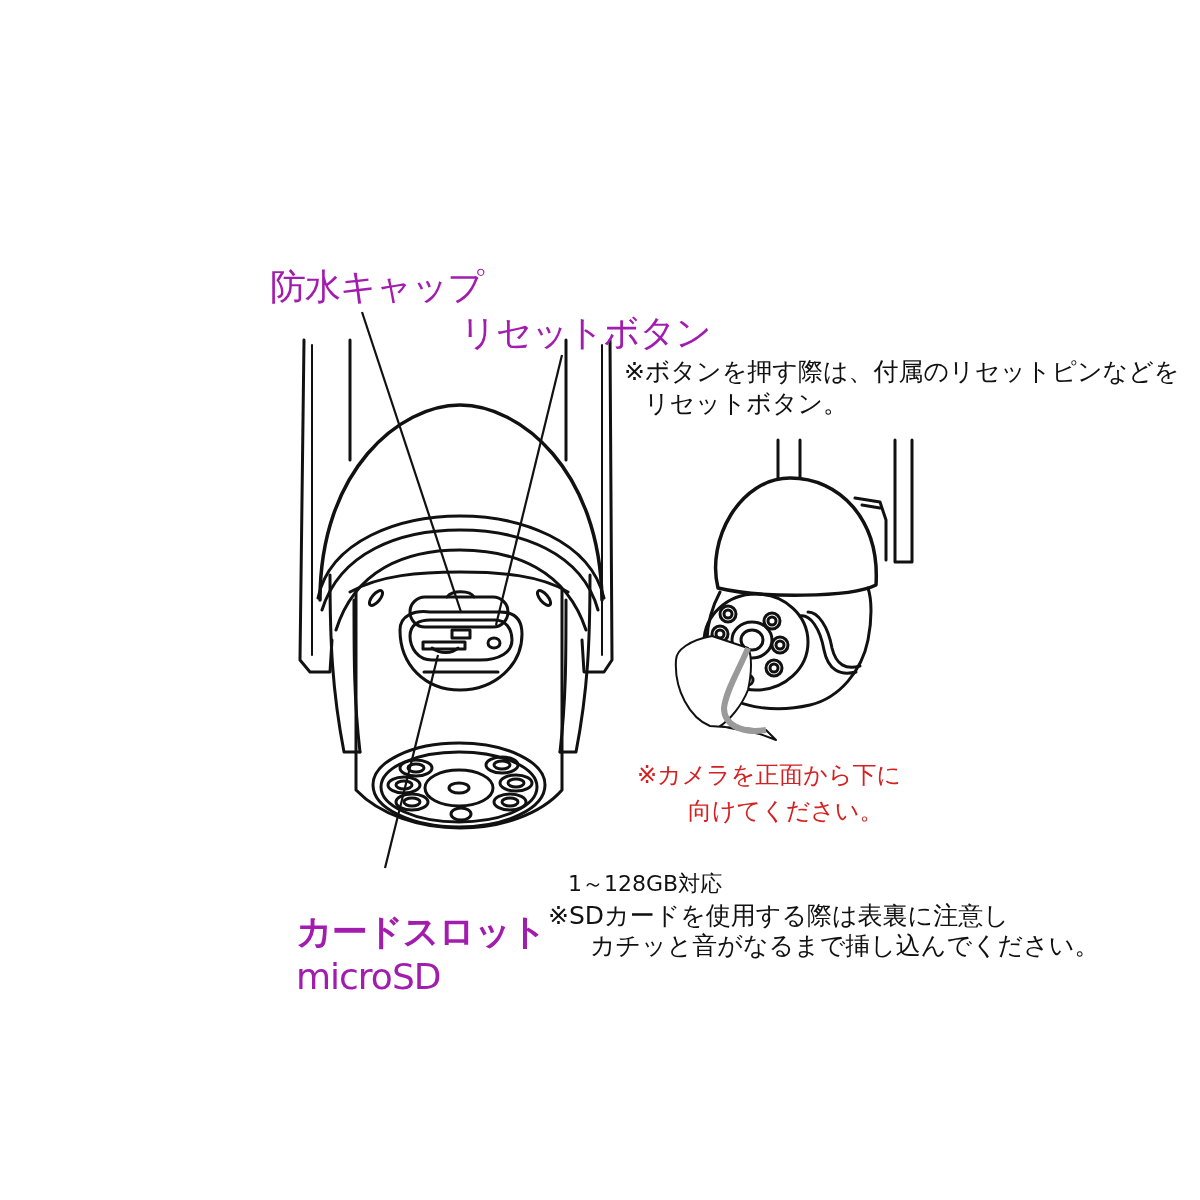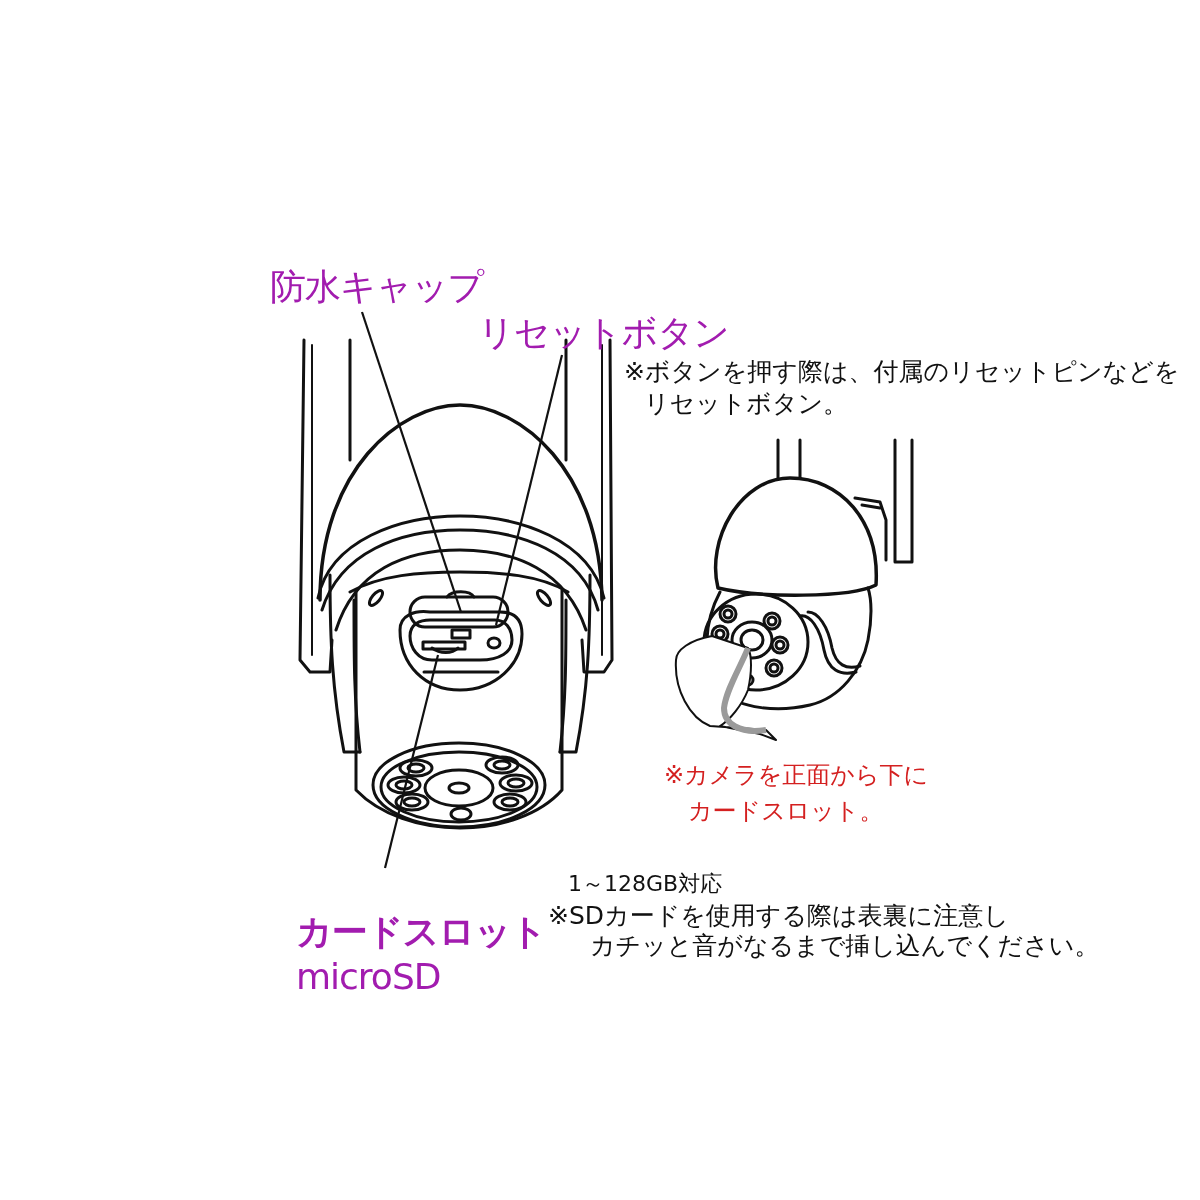--- a/index.html
+++ b/index.html
@@ -116,26 +116,26 @@
     <circle cx="748" cy="680" r="5"></circle>
   </g>
 
   <g stroke="#111" stroke-width="2" stroke-linejoin="round">
     <path d="M712 636 C690 640 676 650 676 660 C674 690 690 718 710 726 L766 730 L776 740 L760 734 L720 726 C730 720 742 705 748 690 C752 672 752 655 748 648 Z" fill="#ffffff"></path>
     <path d="M748 648 C740 668 726 690 724 708 C724 724 740 734 766 730" fill="none" stroke="#9a9a9a" stroke-width="6"></path>
   </g>
 </svg>
 
 <div class="abs lbl-big" style="left:270px; top:267px;">防水キャップ</div>
-<div class="abs lbl-big" style="left:478px; top:313px;">リセットボタン</div>
+<div class="abs lbl-big" style="left:460px; top:313px;">リセットボタン</div>
 
 <div class="abs note" style="left:624px; top:358px;">※ボタンを押す際は、付属のリセットピンなどを</div>
 <div class="abs note" style="left:644px; top:390px;">リセットボタン。</div>
 
-<div class="abs note-red" style="left:664px; top:757px;text-align:center;">※カメラを正面から下に</div>
-<div class="abs note-red" style="left:688px; top:793px;">カードスロット。</div>
+<div class="abs note-red" style="left:637px; top:757px;text-align:center;">※カメラを正面から下に</div>
+<div class="abs note-red" style="left:688px; top:793px;">向けてください。</div>
 
 <div class="abs lbl-big" style="left:296px; top:917px;margin-top:40px;">microSD</div>
 <div class="abs lbl-big" style="left:296px; top:912px;font-weight:bold;">カードスロット</div>
 
 <div class="abs spec" style="left:568px; top:870px;">1～128GB対応</div>
 <div class="abs note" style="left:548px; top:902px;">※SDカードを使用する際は表裏に注意し</div>
 <div class="abs note" style="left:590px; top:934px;font-family:Liberation Mono, monospace;">カチッと音がなるまで挿し込んでください。</div>
 
 </body></html>

